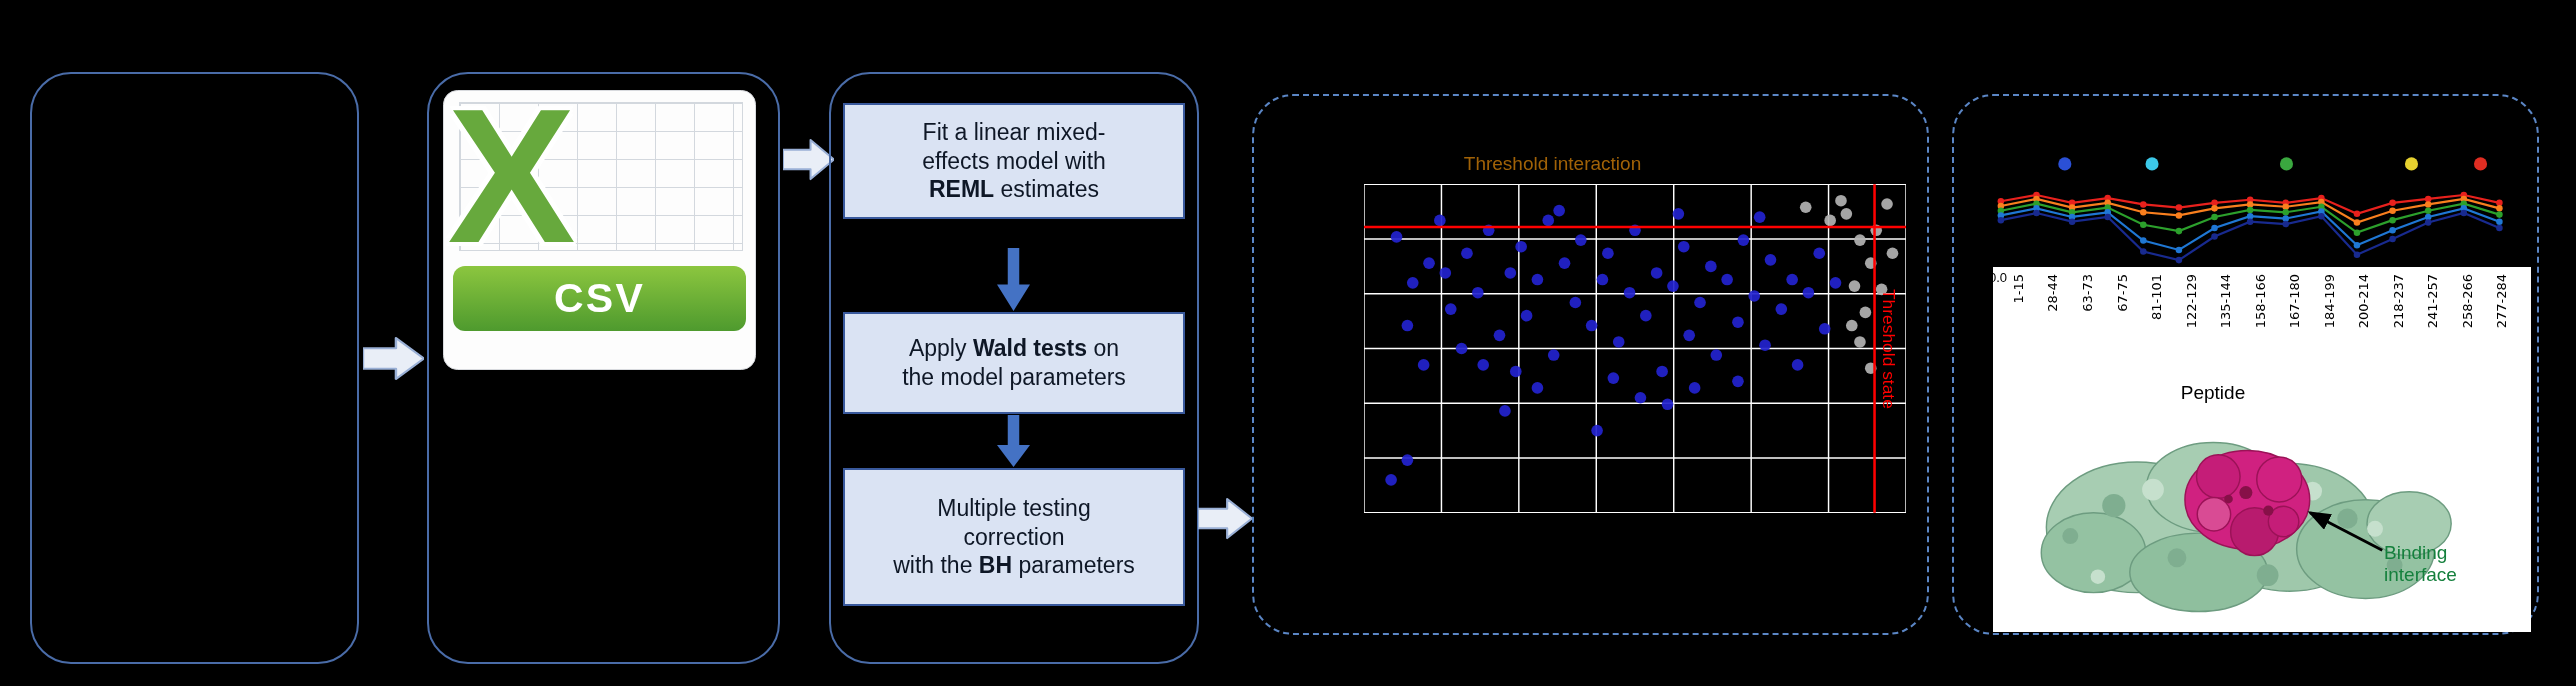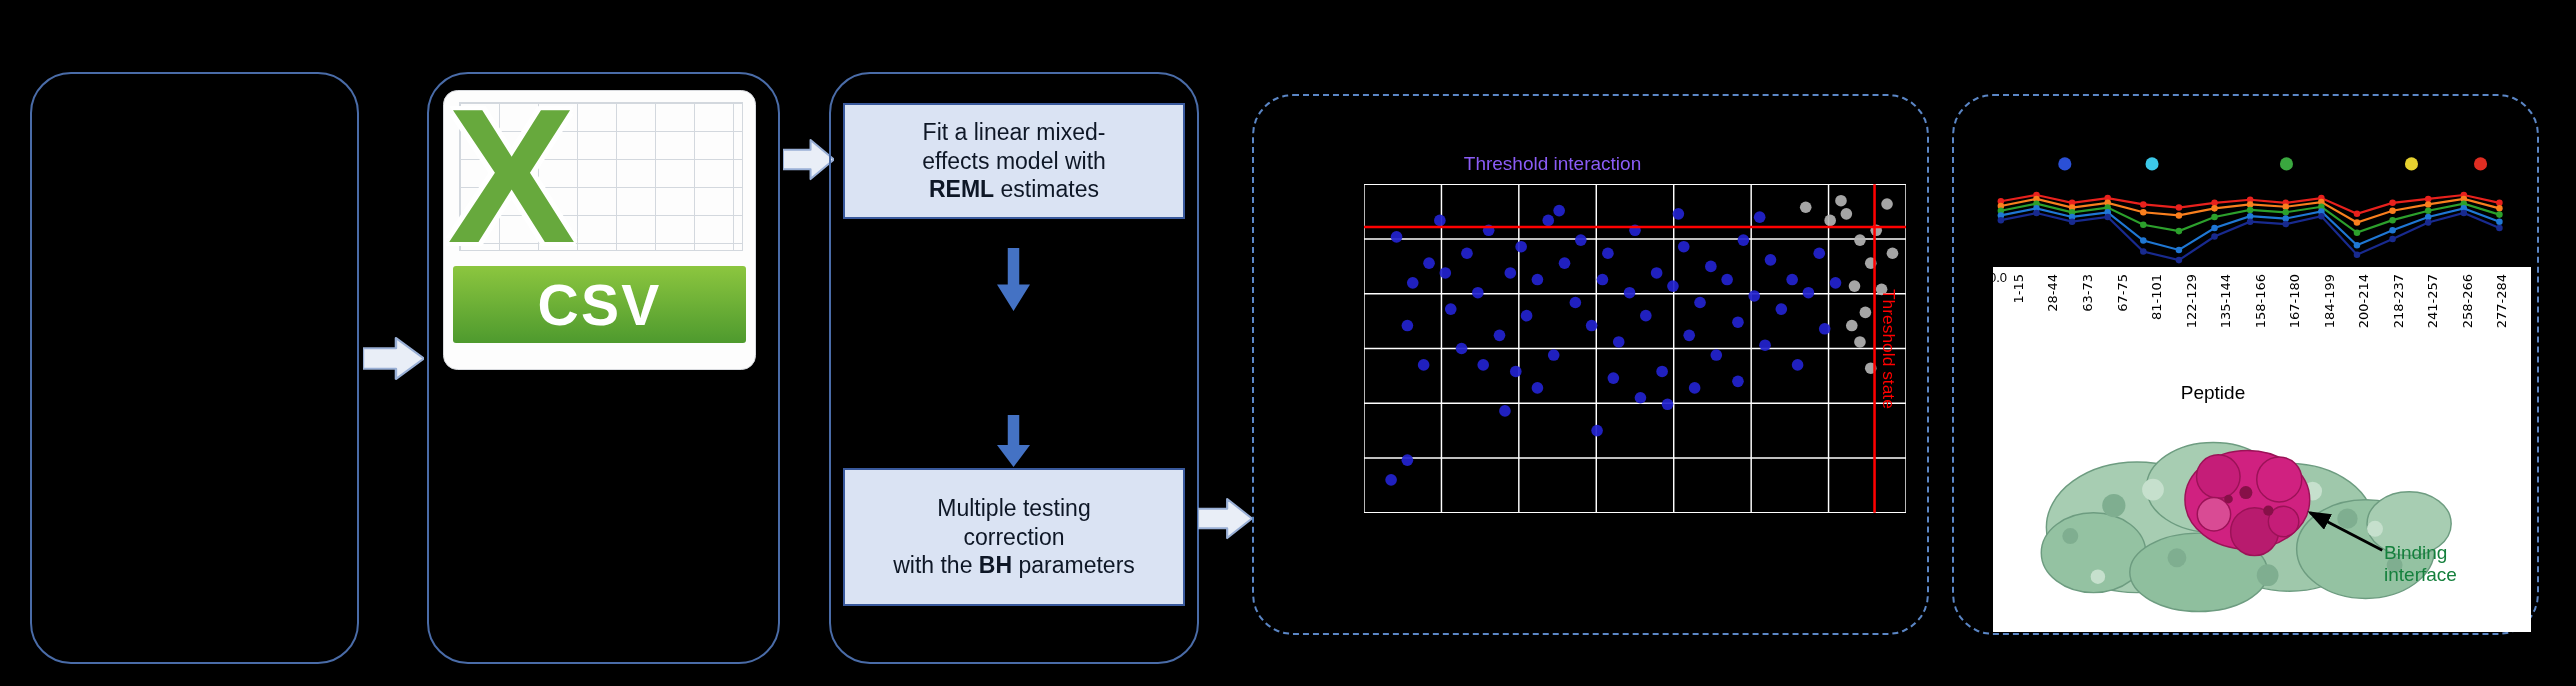--- a/index.html
+++ b/index.html
@@ -23,39 +23,39 @@
   #arr3{left:1198px;top:494px;width:54px;height:49px}
 
   
   .csvicon{position:absolute;left:443px;top:90px;width:313px;height:280px}
   .csv-page{position:absolute;inset:0;background:#fdfdfd;border:1.5px solid #d8dade;border-radius:14.5px;box-shadow:0 5.8px 13px rgba(0,0,0,.55)}
   .csv-grid{position:absolute;left:16px;right:13px;top:11.6px;height:149px;border:1.5px solid #d3d8de;
             background-image:linear-gradient(#d3d8de 1.5px,transparent 1.5px),linear-gradient(90deg,#d3d8de 1.5px,transparent 1.5px);
             background-size:39px 28px}
   .csv-x{position:absolute;left:4.4px;top:-25px;font-size:192px;font-weight:bold;color:#67a93d;
          text-shadow:3.6px 3.6px 0 #fff,-3.6px -3.6px 0 #fff,3.6px -3.6px 0 #fff,-3.6px 3.6px 0 #fff,0 3.6px 0 #fff,3.6px 0 0 #fff}
-  .csv-banner{position:absolute;left:10.2px;right:10.2px;top:176px;height:77px;border-radius:3px;
+  .csv-banner{position:absolute;left:10.2px;right:10.2px;top:176px;height:65px;border-radius:12px;
               background:linear-gradient(#8cc63f,#4e9a2e);display:flex;align-items:center;justify-content:center;
-              color:#fff;font-weight:bold;font-size:57px;letter-spacing:2.2px}
+              color:#fff;font-weight:bold;font-size:41px;letter-spacing:2.2px}
 
   
   .stepbox{position:absolute;left:843px;width:342px;background:#dae3f3;border:2.2px solid #39599c;
            display:flex;align-items:center;justify-content:center;text-align:center;
            color:#0e1726;font-size:23px;line-height:1.25;padding:4.4px 7.3px}
   .steptext{white-space:pre-line}
   #stepA{top:103px;height:116px}
   #stepB{top:312px;height:102px}
   #stepC{top:468px;height:138px}
   .vdown{position:absolute;left:997px;width:33px}
   .vdown polygon{fill:#4472C4}
   #darr1{top:248px;height:63px}
   #darr2{top:415px;height:52px}
 
   
-  #scatterTitle{position:absolute;left:1407px;top:153px;width:291px;text-align:center;color:#8b5cf6;font-size:19px}
+  #scatterTitle{position:absolute;left:1407px;top:153px;width:291px;text-align:center;color:#a16207;font-size:19px}
   #scatterSvg{position:absolute;left:1364px;top:184px;width:542px;height:329px}
   #sideLabel{position:absolute;left:1878px;top:289px;writing-mode:vertical-rl;color:#ff0000;font-size:17.4px}
 
   
   #uptakeSvg{position:absolute;left:1979px;top:145px;width:551px;height:125px}
   #whitePanel{position:absolute;left:1993px;top:267px;width:538px;height:365px;background:#ffffff}
   #ytick{position:absolute;left:1989px;top:270px;color:#000;font-size:13px}
   #pticks{position:absolute;left:0;top:0}
   .ptick{position:absolute;top:368px;width:94px;line-height:14.5px;transform:rotate(-90deg);transform-origin:0 0;
          text-align:right;font-size:13px;color:#000;font-family:"DejaVu Sans",sans-serif}
@@ -93,20 +93,24 @@
   <div class="panel solid" id="p3"></div>
 
   <div class="stepbox" id="stepA">
     <div class="steptext"><span>Fit a linear mixed-
 effects model with
 </span><b>REML</b><span> estimates</span></div>
   </div>
   <svg class="vdown" id="darr1" viewBox="0 0 46 90" preserveAspectRatio="none">
     <polygon points="15,0 31,0 31,52 46,52 23,90 0,52 15,52"></polygon>
   </svg>
+  <div class="stepbox" id="stepB">
+    <div class="steptext"><span>Apply </span><b>Wald tests</b><span> on
+the model parameters</span></div>
+  </div>
   <svg class="vdown" id="darr2" viewBox="0 0 46 90" preserveAspectRatio="none">
     <polygon points="15,0 31,0 31,52 46,52 23,90 0,52 15,52"></polygon>
   </svg>
   <div class="stepbox" id="stepC">
     <div class="steptext"><span>Multiple testing
 correction
 with the </span><b>BH</b><span> parameters</span></div>
   </div>
 
   <svg class="blockarrow" id="arr3" viewBox="0 0 100 100" preserveAspectRatio="none">

